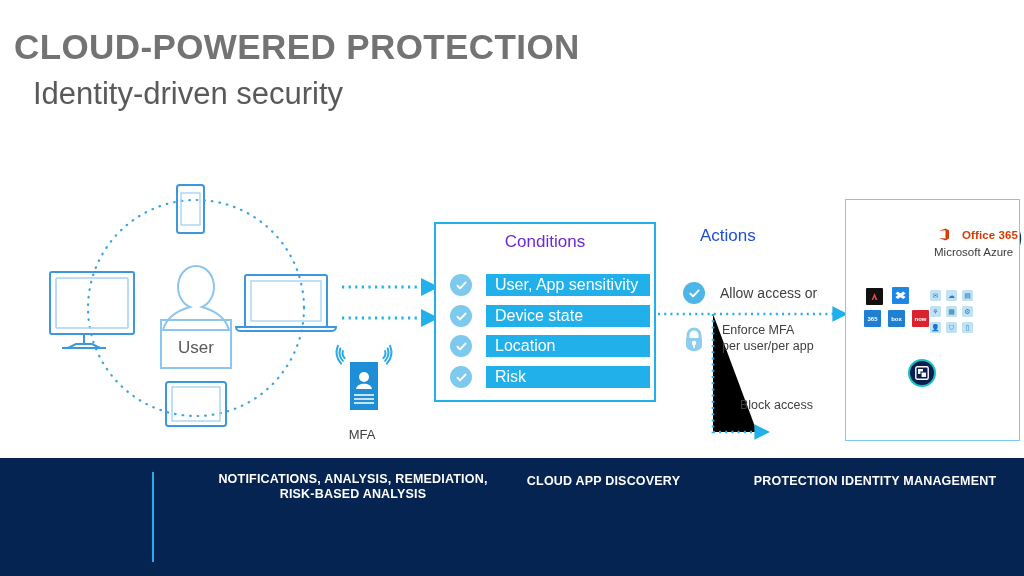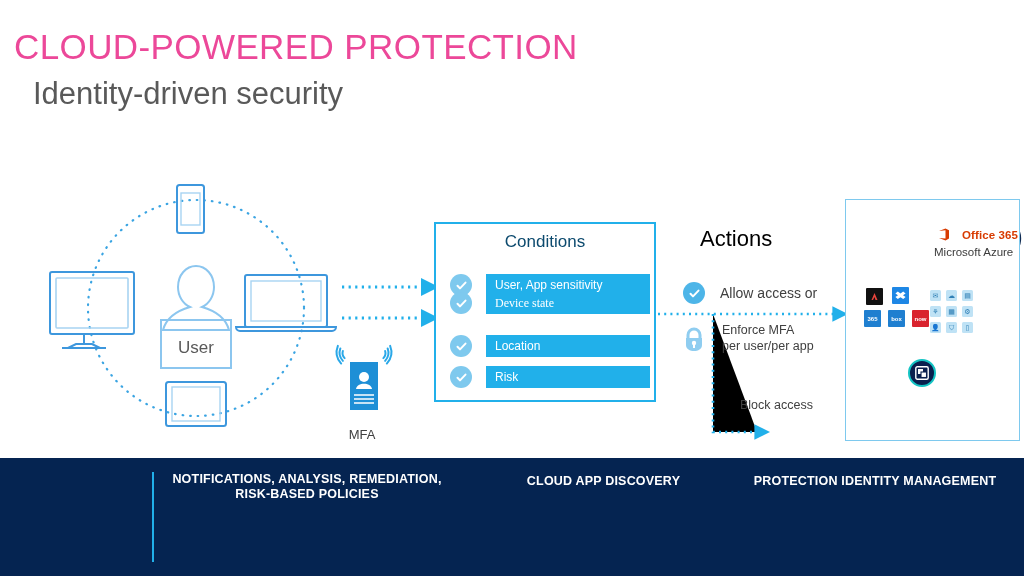--- a/index.html
+++ b/index.html
@@ -8,22 +8,22 @@
     background:#ffffff;
     font-family:"Liberation Sans", sans-serif;
     overflow:hidden;
     position:relative;
   }
   .stage{position:absolute;inset:0;}
 
   
   #title-main{
     position:absolute;left:14px;top:27px;
-    font-size:35px;color:#ec4899;letter-spacing:.4px;
-    font-weight:400;white-space:nowrap;
+    font-size:35px;color:#737373;letter-spacing:.4px;
+    font-weight:700;white-space:nowrap;
   }
   #title-sub{
     position:absolute;left:33px;top:76px;
     font-size:31px;color:#595959;font-weight:400;white-space:nowrap;
   }
 
   
   .svglayer{position:absolute;left:0;top:0;width:1024px;height:576px;pointer-events:none;}
 
   
@@ -39,37 +39,37 @@
     text-align:center;font-size:13px;color:#404040;
   }
 
   
   #conditions-panel{
     position:absolute;left:434px;top:222px;width:222px;height:180px;
     border:2px solid #21b0ea;background:#ffffff;box-sizing:border-box;
   }
   #conditions-title{
     position:absolute;left:434px;top:232px;width:222px;
-    text-align:center;font-size:17px;color:#0c4a6e;
+    text-align:center;font-size:17px;color:#6d28d9;
   }
   .cond-row{position:absolute;left:450px;width:200px;height:22px;}
   .cond-check{
     position:absolute;left:0;top:0;width:22px;height:22px;border-radius:50%;
     background:#7ec9ee;display:flex;align-items:center;justify-content:center;
   }
   .cond-check svg{display:block;}
   .cond-bar{
     position:absolute;left:36px;top:0;width:164px;height:22px;
-    background:#21b0ea;color:#ffffff;font-size:12px;
+    background:#21b0ea;color:#ffffff;font-size:16px;
     display:flex;align-items:center;padding-left:9px;box-sizing:border-box;
   }
 
   
   #actions-title{
-    position:absolute;left:700px;top:226px;font-size:22px;color:#000000;
+    position:absolute;left:700px;top:226px;font-size:17px;color:#1d4ed8;
   }
   #action-allow-icon{
     position:absolute;left:683px;top:282px;width:22px;height:22px;border-radius:50%;
     background:#4db5e8;display:flex;align-items:center;justify-content:center;
   }
   #action-allow-text{
     position:absolute;left:720px;top:285px;font-size:14px;color:#404040;white-space:nowrap;
   }
   #action-lock-icon{position:absolute;left:682px;top:326px;width:24px;height:26px;}
   #action-mfa-text{
@@ -110,21 +110,21 @@
   
   #bottom-bar{
     position:absolute;left:0;top:458px;width:1024px;height:118px;background:#052451;
   }
   #bb-sep{position:absolute;left:152px;top:472px;width:2px;height:90px;background:#21b0ea;}
   .bb-title{
     position:absolute;color:#ffffff;font-weight:bold;font-size:12.5px;
     text-align:center;line-height:15px;letter-spacing:.2px;
   }
   #bb-identity-title{left:10px;top:498px;width:135px;}
-  #bb-notif-title{left:152px;top:472px;width:310px;}
+  #bb-notif-title{left:152px;top:472px;width:310px;padding-left:46px;}
   #bb-cad-title{left:466px;top:474px;width:275px;}
   #bb-pim-title{left:730px;top:474px;width:290px;}
 </style>
 </head>
 <body>
 
 <div class="stage">
 
   <div id="title-main">CLOUD-POWERED PROTECTION</div>
   <div id="title-sub">Identity-driven security</div>
@@ -257,21 +257,21 @@
   <div id="conditions-title">Conditions</div>
 
   <div class="cond-row" style="top:274px;">
     <span class="cond-check">
       <svg width="13" height="13" viewBox="0 0 13 13">
           <path d="M2.5 6.8 L5 9.4 L10.5 3.6" fill="none" stroke="#fff" stroke-width="2" stroke-linecap="round" stroke-linejoin="round"></path>
         </svg>
     </span>
     <span class="cond-bar">User, App sensitivity</span>
   </div>
-  <div class="cond-row" style="top:292px;font-family:Liberation Serif, serif;">
+  <div class="cond-row" style="top:305px;">
     <span class="cond-check">
       <svg width="13" height="13" viewBox="0 0 13 13">
           <path d="M2.5 6.8 L5 9.4 L10.5 3.6" fill="none" stroke="#fff" stroke-width="2" stroke-linecap="round" stroke-linejoin="round"></path>
         </svg>
     </span>
     <span class="cond-bar">Device state</span>
   </div>
   <div class="cond-row" style="top:335px;">
     <span class="cond-check">
       <svg width="13" height="13" viewBox="0 0 13 13">
@@ -350,20 +350,20 @@
       <rect x="6" y="6" width="5.5" height="5.5" fill="#ffffff" stroke="#0a1f4e" stroke-width="1.1"></rect>
     </svg>
   </div>
 
   <div id="bottom-bar"></div>
   <div id="bb-sep"></div>
 
 
   <div class="bb-title" id="bb-notif-title">
     <div>NOTIFICATIONS, ANALYSIS, REMEDIATION,</div>
-    <div>RISK-BASED POLICIES</div>
+    <div>RISK-BASED ANALYSIS</div>
   </div>
 
   <div class="bb-title" id="bb-cad-title">CLOUD APP DISCOVERY</div>
 
   <div class="bb-title" id="bb-pim-title">PROTECTION IDENTITY MANAGEMENT</div>
 
 </div>
 
 </body></html>

